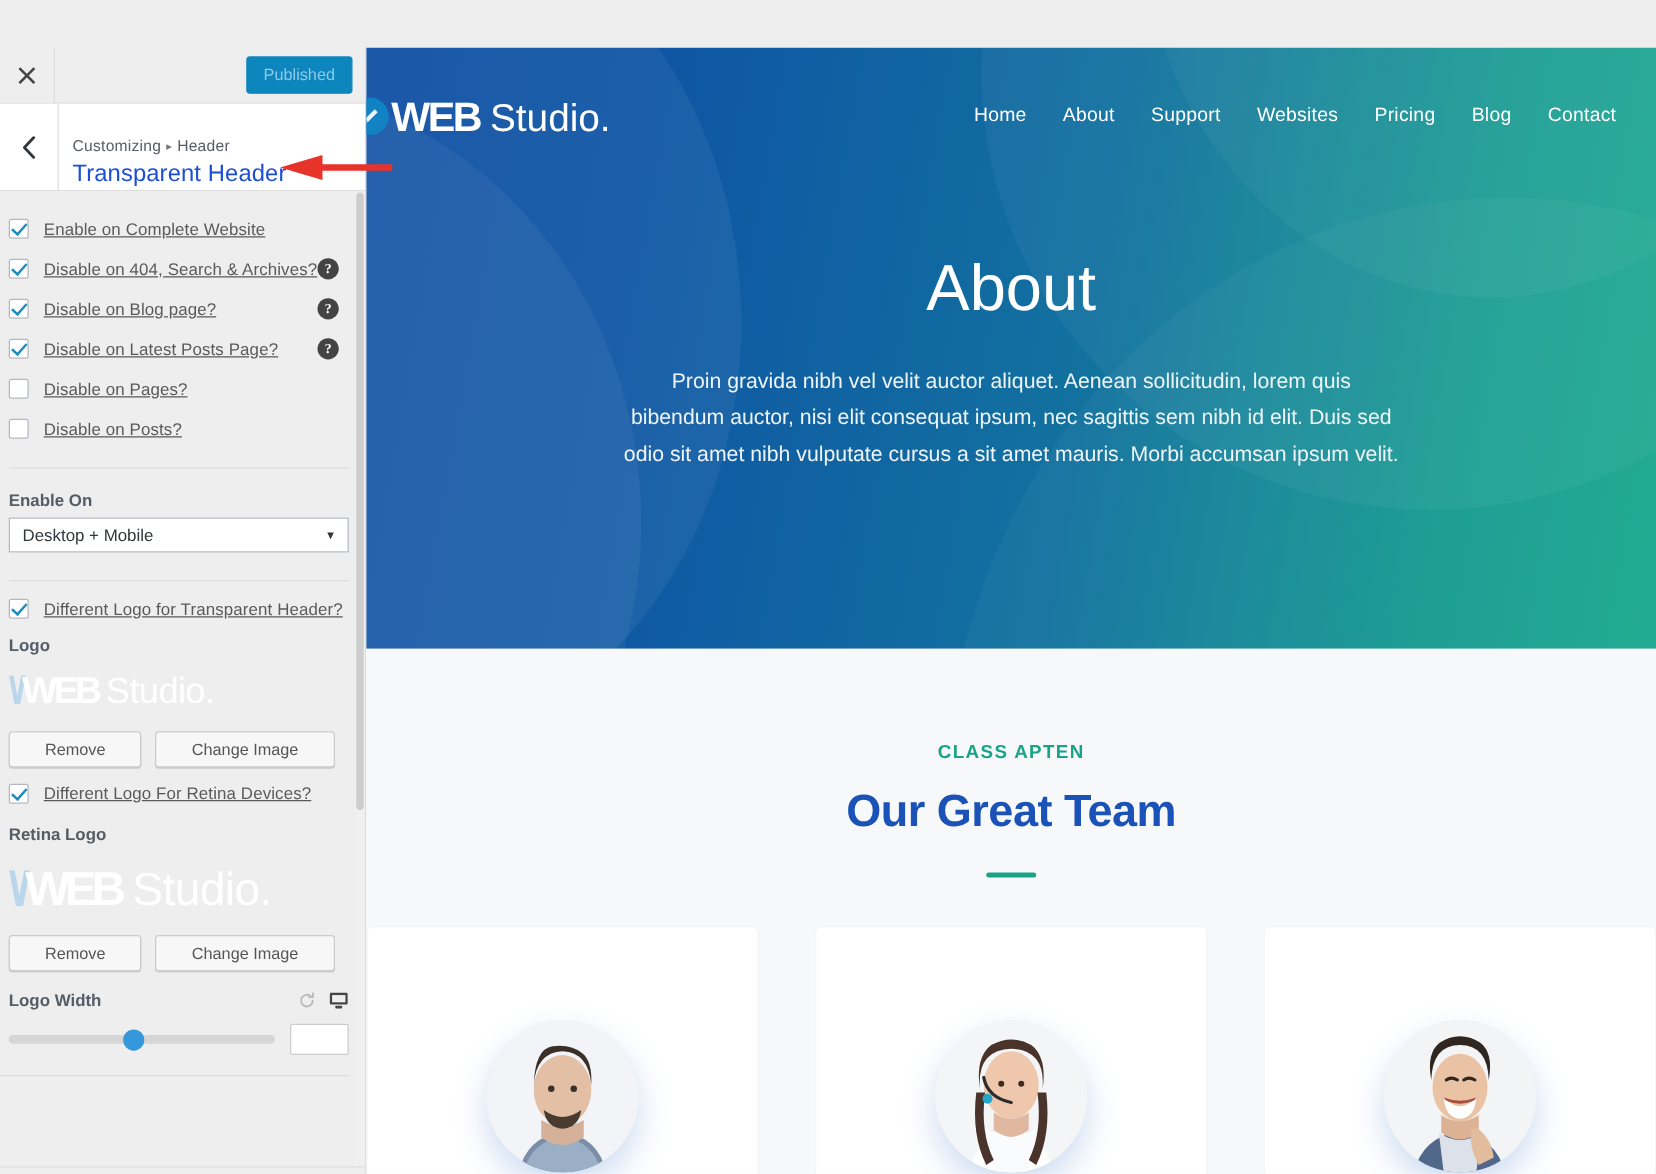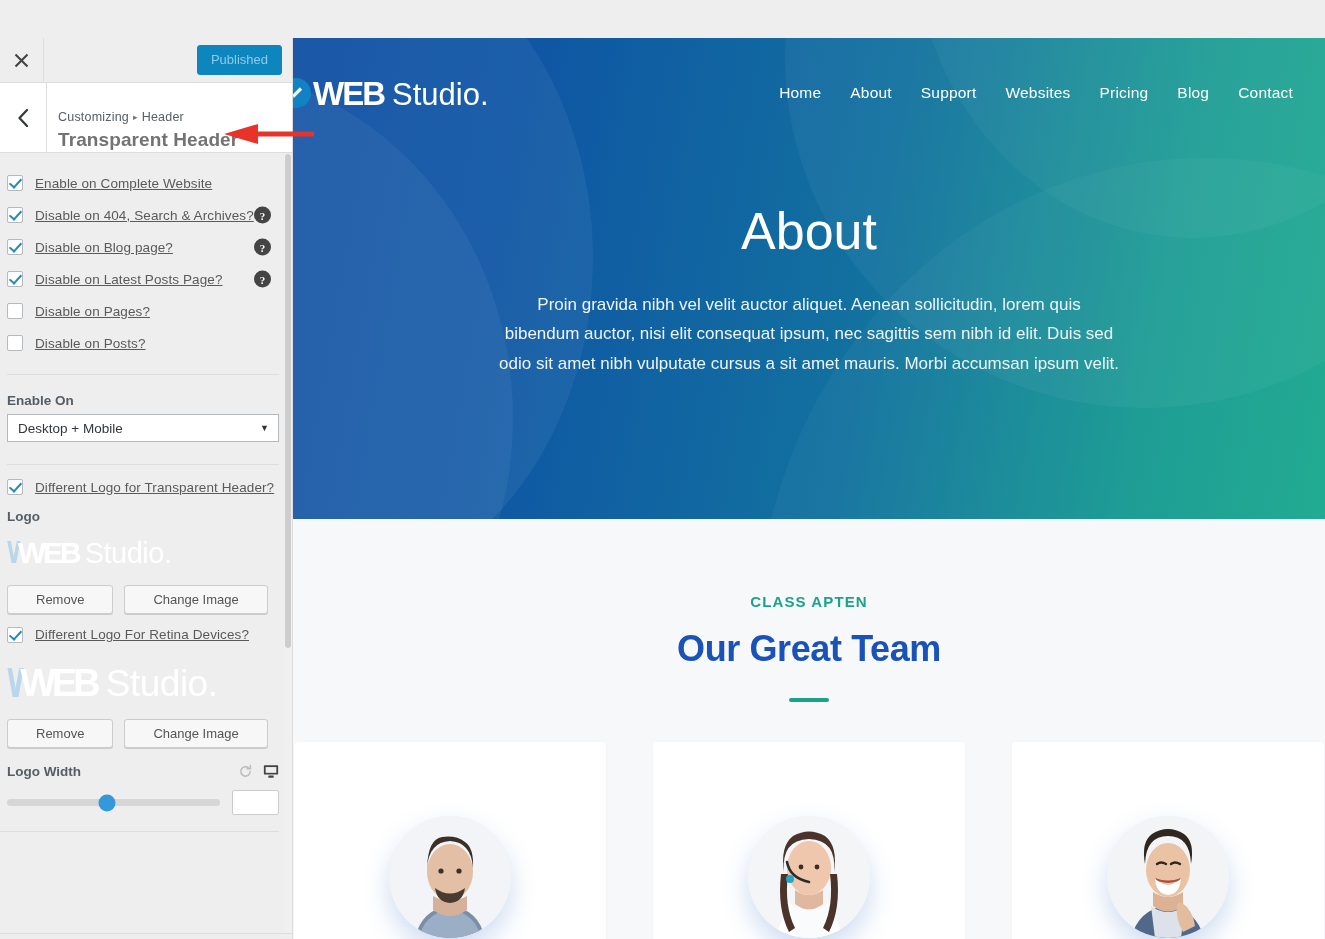--- a/index.html
+++ b/index.html
@@ -61,21 +61,21 @@
     display: flex; align-items: center; justify-content: center;
     border-right: 1px solid #ddd;
     cursor: pointer;
   }
   .cz-panel-titles { position: absolute; left: 58px; top: 27px; }
   .cz-breadcrumb {
     font-size: 12.5px; color: #555d66; letter-spacing: .2px;
   }
   .cz-breadcrumb .sep { color: #72777c; font-size: 9px; padding: 0 4px; position: relative; top:-1px;}
   .cz-panel-title {
-    font-size: 19px; color: #737373; font-weight: 700;
+    font-size: 19px; color: #1d4ed8; font-weight: 400;
     margin-top: 5px; letter-spacing: .1px; text-align: center;
   }
 
   
   .cz-body {
     position: relative;
     width: 293px; height: 780px;
     background: #eeeeee;
     overflow: hidden;
   }
@@ -440,20 +440,21 @@
         <div class="btn-row">
           <button class="cz-btn">Remove</button>
           <button class="cz-btn">Change Image</button>
         </div>
 
         <div class="chk-row" style="padding-top:4px">
           <span class="chk-box on"></span>
           <span class="chk-label">Different Logo For Retina Devices?</span>
         </div>
 
+        <div class="fld-label plain" style="padding-top:8px">Retina Logo</div>
 
         <div class="logo-preview" style="padding-top:10px">
           <div class="logo-img" style="font-size:38px">
             <span class="w1" style="letter-spacing:-4px"><span class="slash">\/</span><span>WEB</span></span>
             <span class="w2" style="font-size:37px;margin-left:9px">Studio.</span>
           </div>
         </div>
 
         <div class="btn-row">
           <button class="cz-btn">Remove</button>

